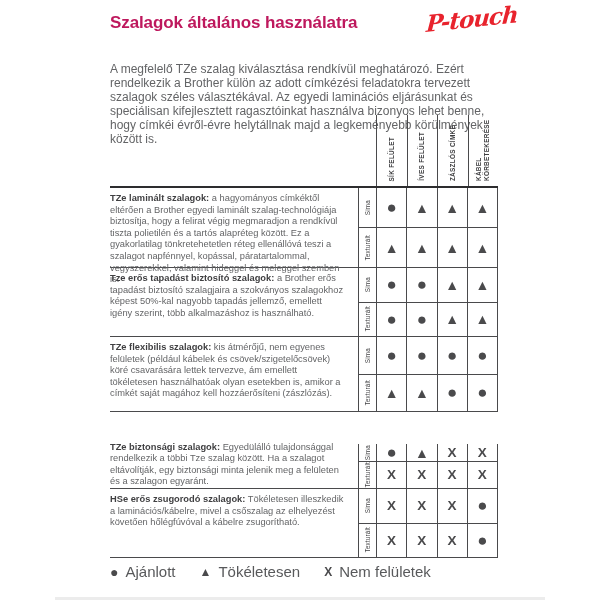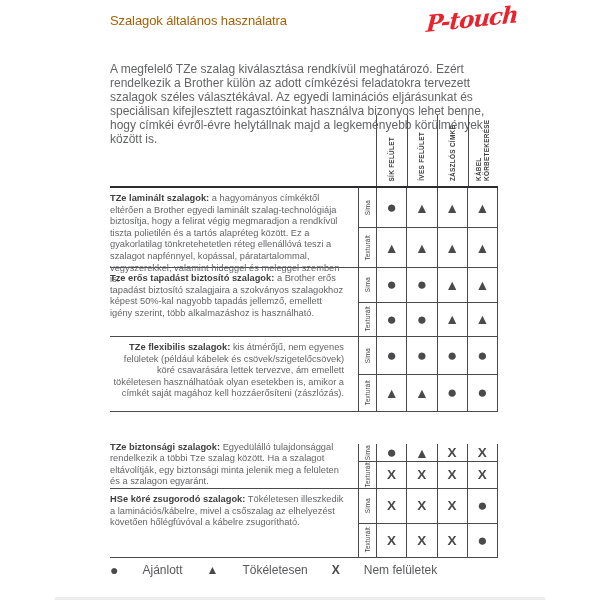--- a/index.html
+++ b/index.html
@@ -1,20 +1,20 @@
 <!DOCTYPE html>
 <html><head>
 <meta charset="utf-8">
 <style>
   html,body{margin:0;padding:0;background:#fff;}
   #page{position:relative;width:600px;height:600px;background:#ffffff;overflow:hidden;
         font-family:"Liberation Sans",sans-serif;}
   
-  .title{position:absolute;left:110px;top:13px;font-size:13px;font-weight:normal;
-         color:#a16207;letter-spacing:-0.1px;}
+  .title{position:absolute;left:110px;top:13px;font-size:17px;font-weight:bold;
+         color:#be185d;letter-spacing:-0.1px;}
   .logo{position:absolute;left:426px;top:5px;font-family:"DejaVu Serif",serif;
         font-style:italic;font-weight:bold;font-size:23px;color:#e8232d;
         transform:rotate(-6deg) skewX(-10deg);letter-spacing:-1px;}
   .intro{position:absolute;left:110px;top:62px;width:392px;font-size:12px;
          line-height:14px;color:#636466;}
   
   .tablewrap{position:absolute;left:110px;top:115px;width:388px;}
   .thead{display:flex;height:71px;padding-left:266px;box-sizing:border-box;}
   .hcell{width:30.5px;border-left:1px solid #4a4a4c;display:flex;align-items:flex-end;
          justify-content:center;box-sizing:border-box;padding-bottom:5px;}
@@ -41,21 +41,21 @@
   .sym-circle{font-size:17px;}
   .sym-triangle{font-size:14px;}
   .sym-x{font-size:13.5px;font-weight:bold;}
   
   .legend{position:absolute;left:110px;top:563px;display:flex;align-items:center;gap:24px;}
   .legend-item{display:flex;align-items:center;gap:7px;}
   .lg{color:#4a4a4c;line-height:1;}
   .lg-circle{font-size:14px;}
   .lg-triangle{font-size:12px;}
   .lg-x{font-size:12px;font-weight:bold;}
-  .lgl{font-size:12px;color:#58595b;margin-left:17px;}
+  .lgl{font-size:15px;color:#58595b;}
   
   .page-edge{position:absolute;left:55px;right:55px;bottom:0;height:3px;background:#ececec;}
 </style>
 </head>
 <body>
 
 <div id="page">
 
   <div class="title">Szalagok általános használatra</div>
   <div class="logo">P-touch</div>
@@ -124,21 +124,21 @@
                 <span class="vlabel">Texturált</span>
               </div>
       <div class="cell sym sym-circle">●</div>
               <div class="cell sym sym-circle">●</div>
               <div class="cell sym sym-triangle">▲</div>
               <div class="cell sym sym-triangle">▲</div>
             </div>
     </div>
   </div>
 
-  <div class="block" style="height: 75px; text-align: right;">
+  <div class="block" style="height: 75px;">
     <div class="desc">
       <p class="p1"><b class="row-title">TZe flexibilis szalagok:</b> <span class="row-body">kis átmérőjű, nem egyenes felületek (például kábelek és csövek/szigetelőcsövek) köré csavarására lettek tervezve, ám emellett tökéletesen használhatóak olyan esetekben is, amikor a címkét saját magához kell hozzáerősíteni (zászlózás).</span></p>
 
     </div>
     <div class="grid">
       <div class="subrow">
         <div class="cell subrow-label">
                 <span class="vlabel">Sima</span>
               </div>
       <div class="cell sym sym-circle">●</div>
@@ -180,21 +180,21 @@
       <div class="cell sym sym-x">X</div>
               <div class="cell sym sym-x">X</div>
               <div class="cell sym sym-x">X</div>
               <div class="cell sym sym-x">X</div>
             </div>
     </div>
   </div>
 
   <div class="block" style="height: 69px;">
     <div class="desc">
-      <p class="p1"><b class="row-title">HSe köré zsugorodó szalagok:</b> <span class="row-body">Tökéletesen illeszkedik a laminációs/kábelre, mivel a csőszalag az elhelyezést követően hőlégfúvóval a kábelre zsugorítható.</span></p>
+      <p class="p1"><b class="row-title">HSe erős zsugorodó szalagok:</b> <span class="row-body">Tökéletesen illeszkedik a laminációs/kábelre, mivel a csőszalag az elhelyezést követően hőlégfúvóval a kábelre zsugorítható.</span></p>
     </div>
     <div class="grid">
       <div class="subrow">
         <div class="cell subrow-label">
                 <span class="vlabel">Sima</span>
               </div>
       <div class="cell sym sym-x">X</div>
               <div class="cell sym sym-x">X</div>
               <div class="cell sym sym-x">X</div>
               <div class="cell sym sym-circle">●</div>

